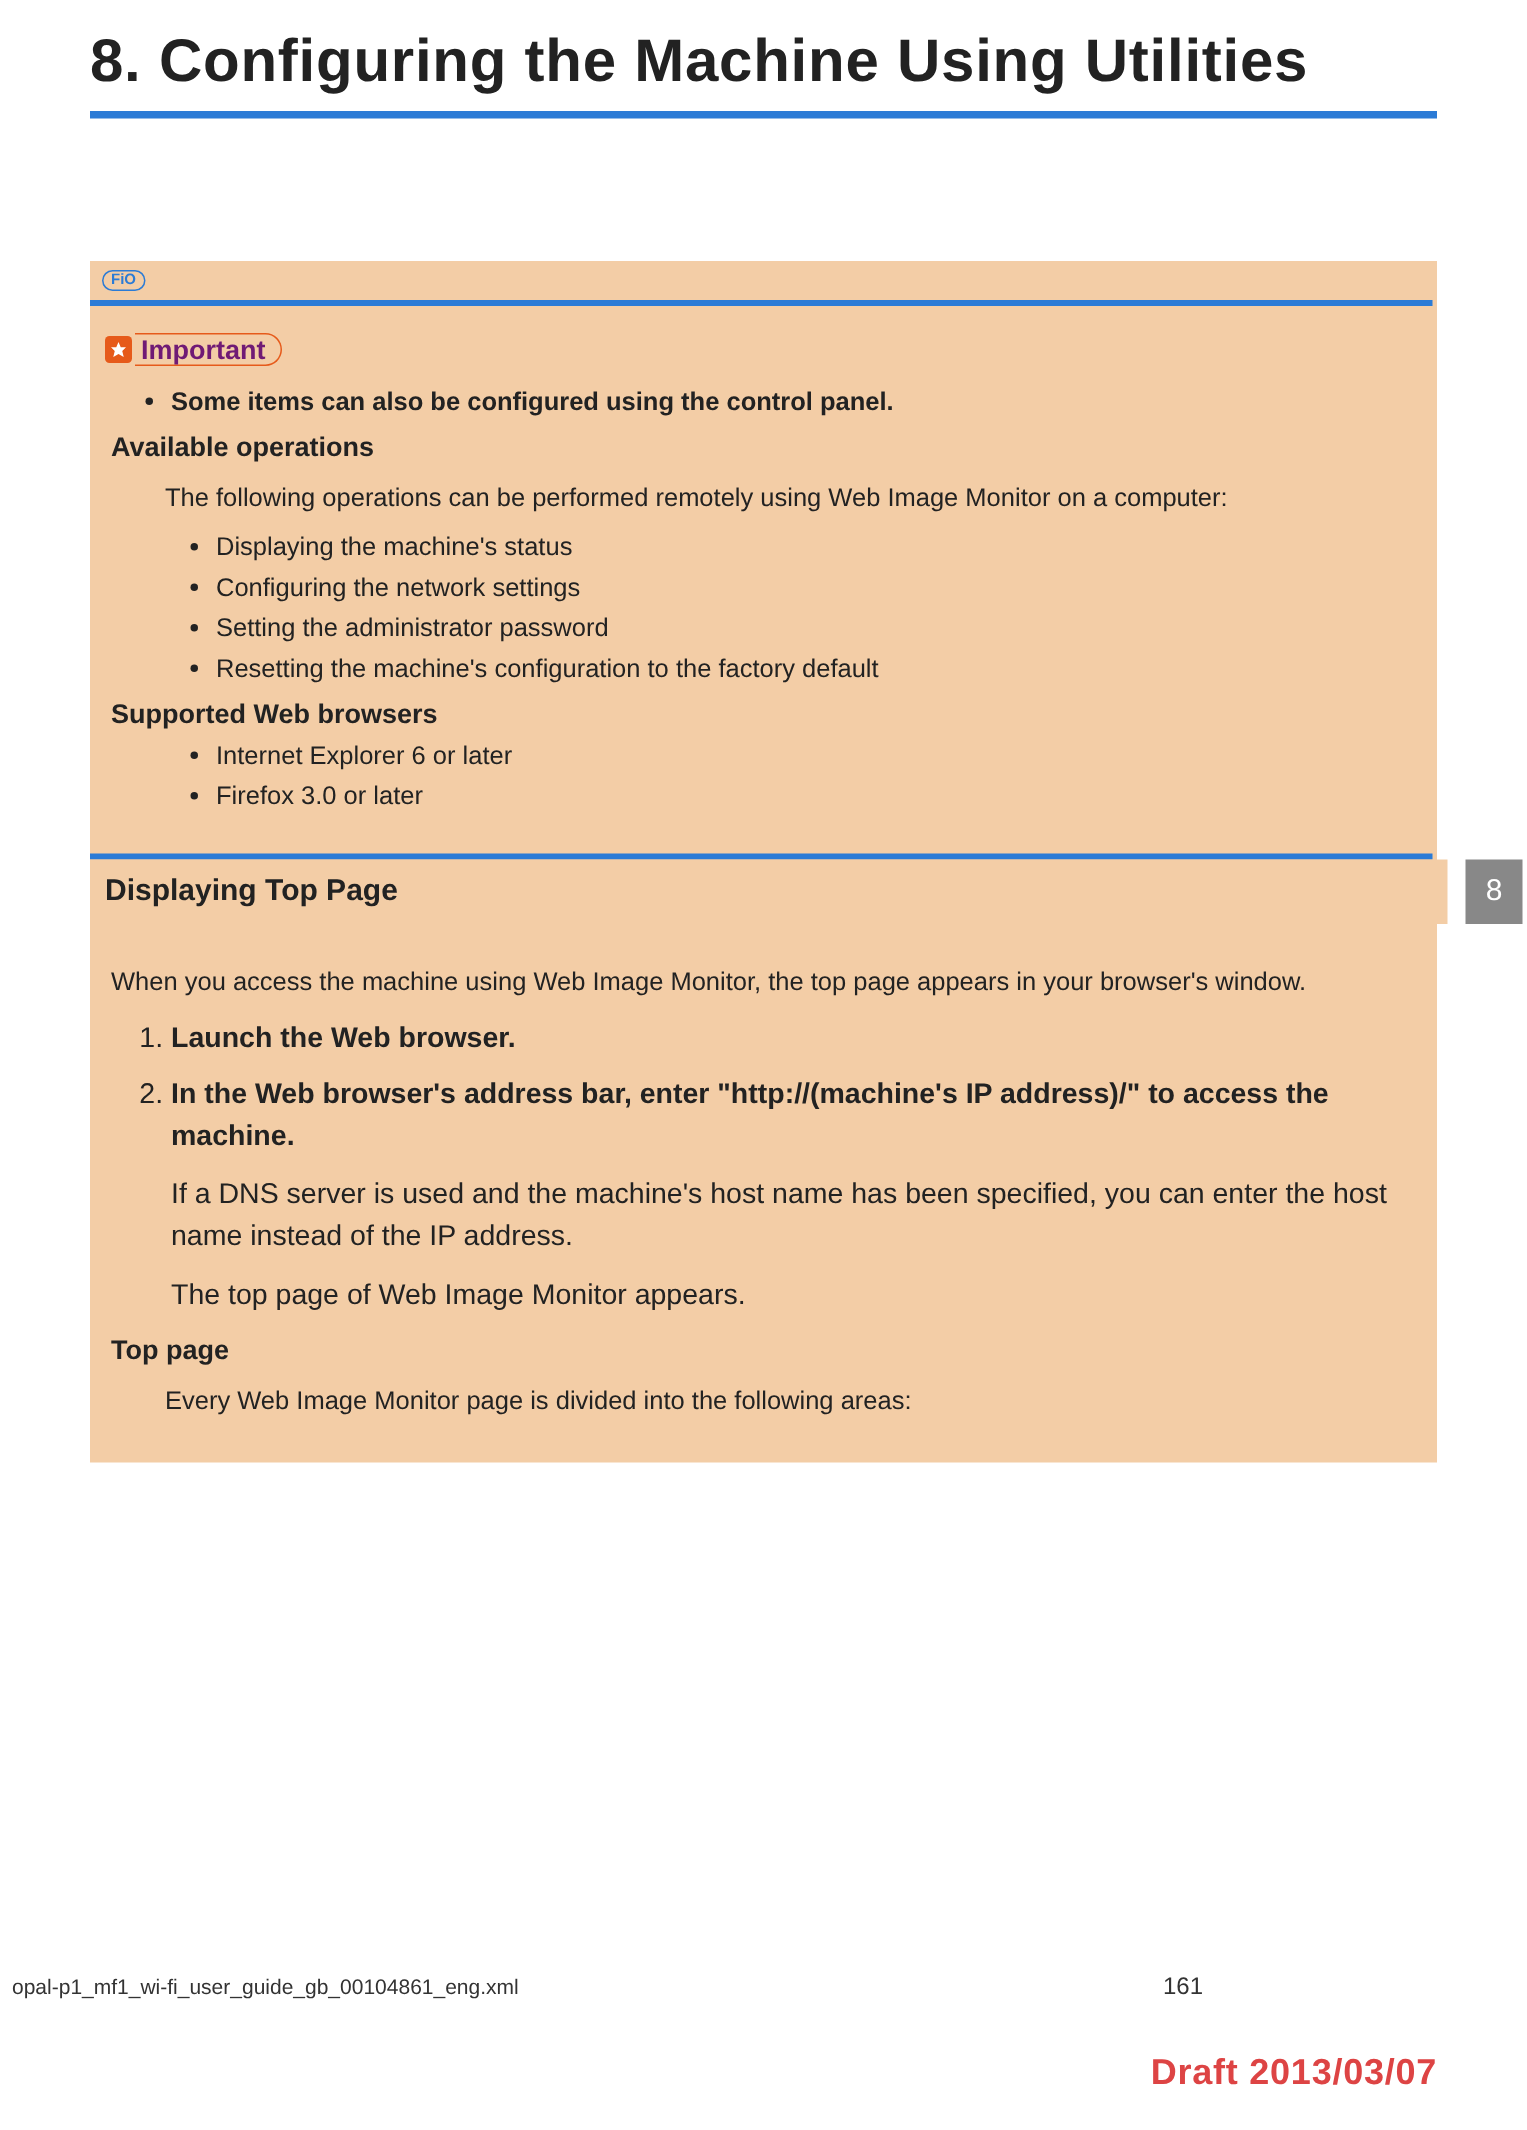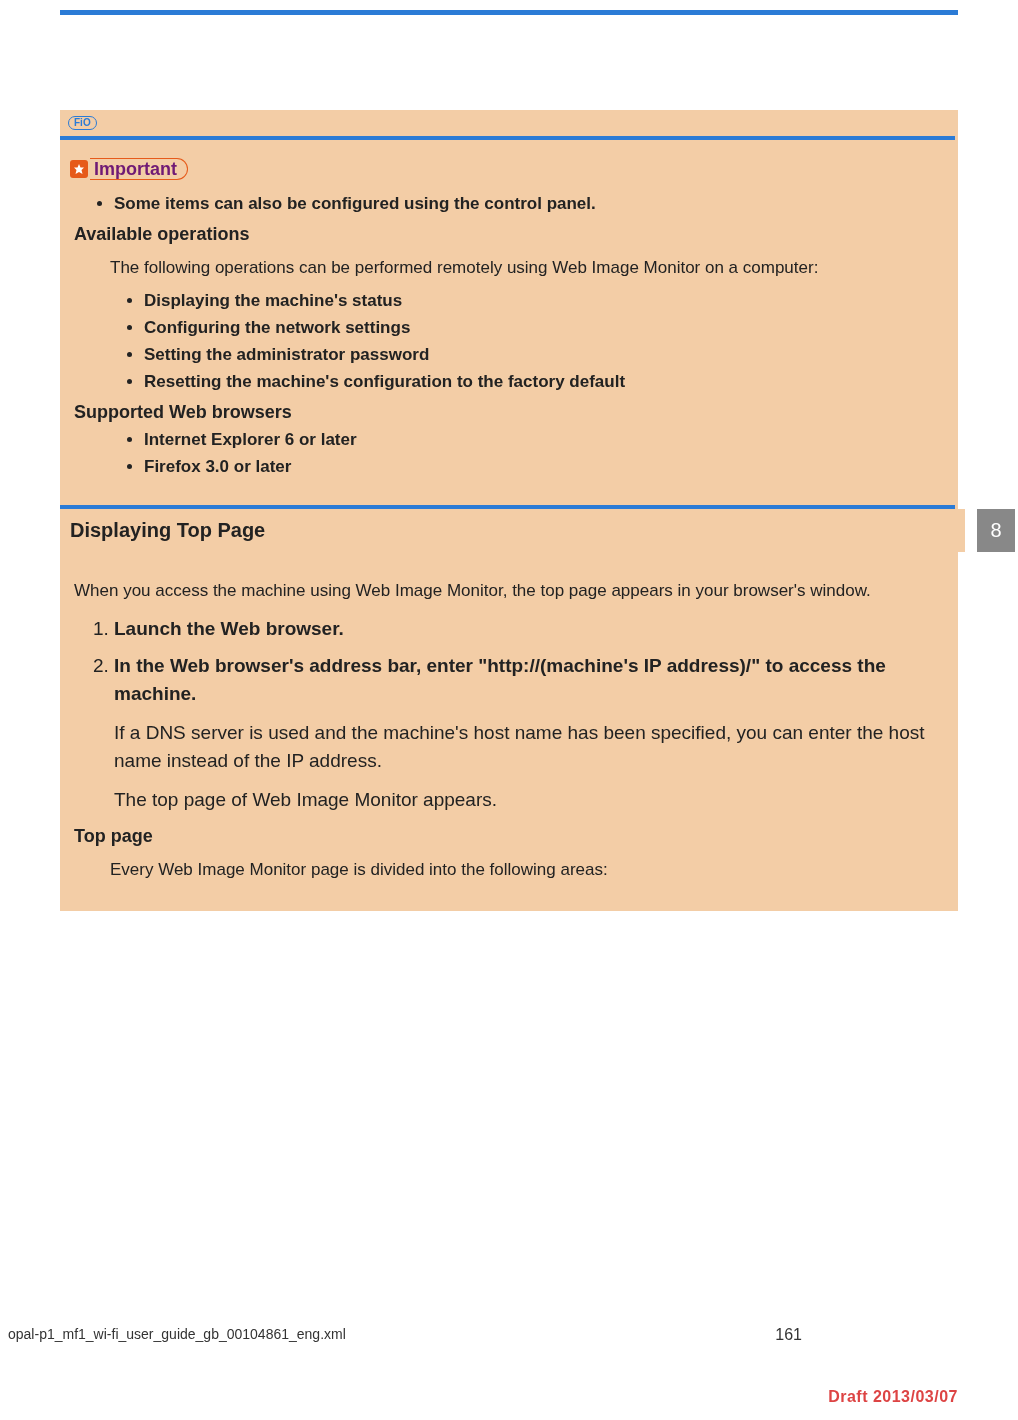--- a/index.html
+++ b/index.html
@@ -10,45 +10,46 @@
   .content-block { background: #f3cda6; margin-top: 95px; padding: 0 3px 18px 0; }
   .section-heading-wrap { background: #f3cda6; border-bottom: 4px solid #2b7bd6; padding: 6px 10px 6px 8px; display: flex; align-items: center; }
   .fio-badge { display: inline-block; border: 1.5px solid #2b7bd6; color: #2b7bd6; border-radius: 10px; font-size: 10px; font-weight: 700; padding: 1px 5px 1px 5px; margin-right: 6px; line-height: 1; }
   .section-heading { font-size: 30px; font-weight: 700; }
   .important-row { padding: 18px 10px 0 10px; display: flex; align-items: center; }
   .star-badge { width: 18px; height: 18px; background: #e65a1a; border-radius: 3px; display: inline-flex; align-items: center; justify-content: center; color: #fff; font-size: 12px; margin-right: 2px; }
   .important-label { color: #701a75; font-weight: 700; font-size: 18px; border: 1.5px solid #e65a1a; border-left: none; border-radius: 0 12px 12px 0; padding: 0 10px 0 4px; line-height: 20px; }
   .body-pad { padding: 0 14px; }
   ul.bullets { list-style: disc; padding-left: 40px; margin: 14px 0 4px 0; }
   ul.bullets li { font-size: 17px; margin: 6px 0; }
-  ul.sub-bullets { list-style: disc; padding-left: 70px; margin: 4px 0; font-weight: bold; }
+  ul.sub-bullets { list-style: disc; padding-left: 70px; margin: 4px 0; }
   ul.sub-bullets li { font-size: 17px; margin: 7px 0; }
   .bold { font-weight: 700; }
   .sub-heading { font-size: 18px; font-weight: 700; margin: 10px 0 6px 0; }
   .para { font-size: 17px; margin: 10px 0 10px 36px; line-height: 1.5; }
   .para-flush { font-size: 17px; margin: 10px 0; line-height: 1.5; }
   .section-blue-bar { height: 4px; background: #2b7bd6; margin-top: 28px; }
   .subhead-row { display: flex; align-items: stretch; }
   .subhead-cell { flex: 1; background: #f3cda6; padding: 10px 10px 10px 10px; }
   .subhead-title { font-size: 20px; font-weight: 700; }
   .side-tab { width: 38px; background: #888; color: #fff; display: flex; align-items: center; justify-content: center; font-size: 20px; font-weight: 400; margin-right: -60px; margin-left: 12px; }
   ol.steps { list-style: decimal; padding-left: 40px; margin: 12px 0; }
   ol.steps li { font-size: 19px; margin: 8px 0; line-height: 1.5; }
   ol.steps li .step-title { font-weight: 700; }
   ol.steps li .step-body { font-weight: 400; display: block; margin-top: 10px; }
   .footer { position: absolute; bottom: 86px; left: 0; width: 862px; padding: 0 60px 0 8px; display: flex; justify-content: space-between; font-size: 14px; color: #333; }
   .footer-left { font-size: 14px; }
   .footer-right { font-size: 16px; }
-  .draft { position: absolute; bottom: 24px; right: 60px; color: #d44; font-size: 16px; font-weight: 700; letter-spacing: 0.5px; margin-top: 35px; }
+  .draft { position: absolute; bottom: 24px; right: 60px; color: #d44; font-size: 24px; font-weight: 700; letter-spacing: 0.5px; margin-top: 35px; }
 </style>
 </head>
 <body>
 
 <div class="page">
 
+  <h1 class="chapter-title">8. Configuring the Machine Using Utilities</h1>
   <div class="chapter-rule"></div>
 
   <div class="content-block">
 
     <div class="section-heading-wrap">
       <span class="fio-badge">FiO</span>
     </div>
 
     <div class="important-row">
       <span class="star-badge">

